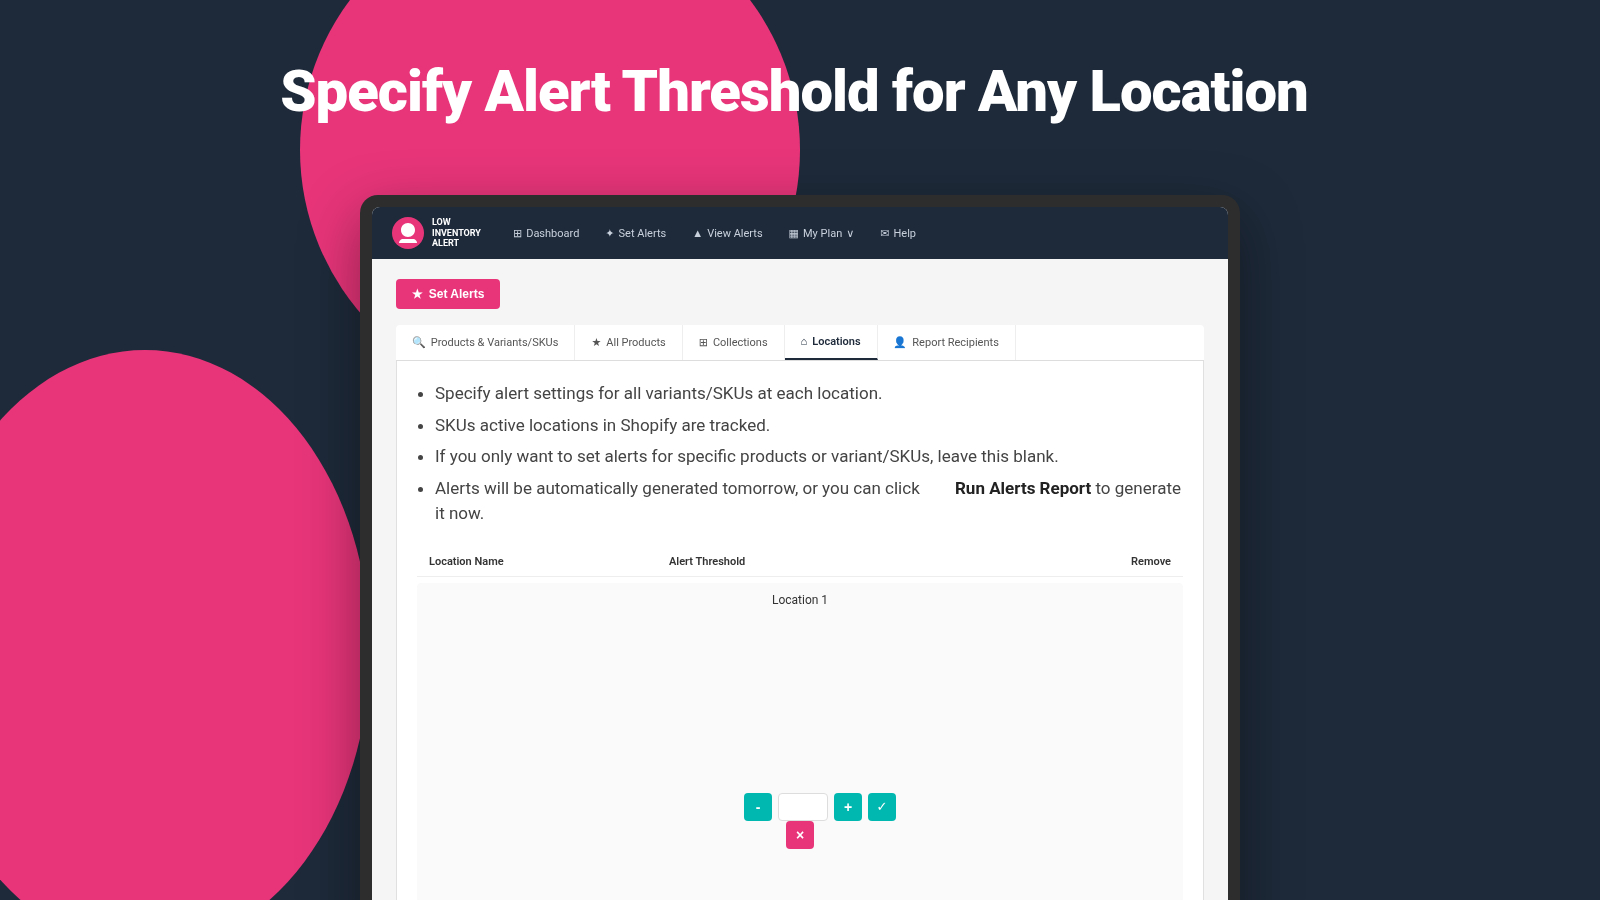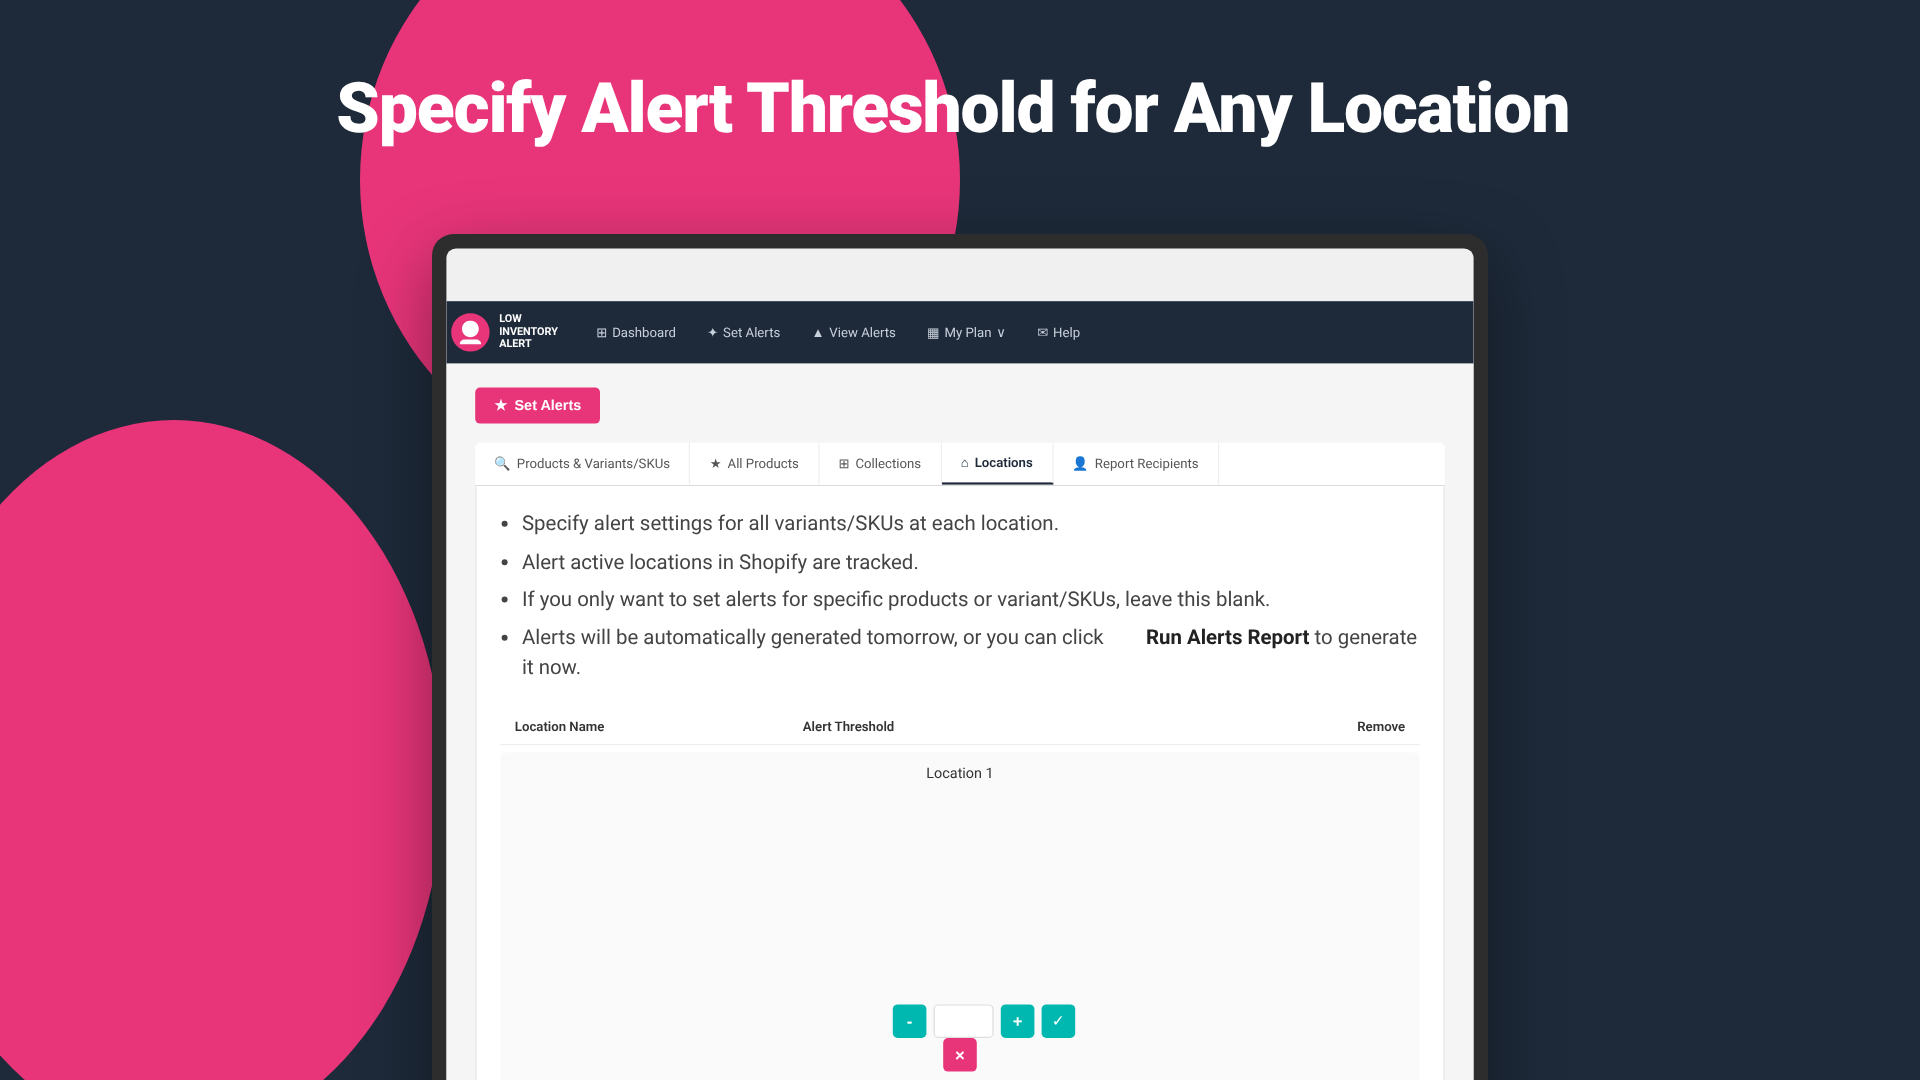--- a/index.html
+++ b/index.html
@@ -106,24 +106,23 @@
       height: 8px;
       width: 100%;
       border-radius: 0 0 8px 8px;
     }
 
     
     .app-navbar {
       background: #1e2a3a;
       display: flex;
       align-items: center;
-      padding: 0 4px;
+      padding: 0 20px;
       height: 52px;
       gap: 6px;
-      margin-top: 44px;
     }
 
     .app-logo {
       display: flex;
       align-items: center;
       gap: 8px;
       margin-right: 16px;
     }
 
     .logo-icon {
@@ -436,21 +435,21 @@
               <span>👤</span>
               <span>Report Recipients</span>
             </div>
           </div>
 
           <div class="panel">
 
             <div class="info-list">
               <ul>
                 <li>Specify alert settings for all variants/SKUs at each location.</li>
-                <li>Alert active locations in Shopify are tracked.</li>
+                <li>SKUs active locations in Shopify are tracked.</li>
                 <li>If you only want to set alerts for specific products or variant/SKUs, leave this blank.</li>
                 <li>
                   Alerts will be automatically generated tomorrow, or you can click <strong style="cursor:pointer;">Run Alerts Report</strong> to generate it now.
                 </li>
               </ul>
             </div>
 
             <div class="table-header">
               <div class="col-location">Location Name</div>
               <div class="col-threshold">Alert Threshold</div>

